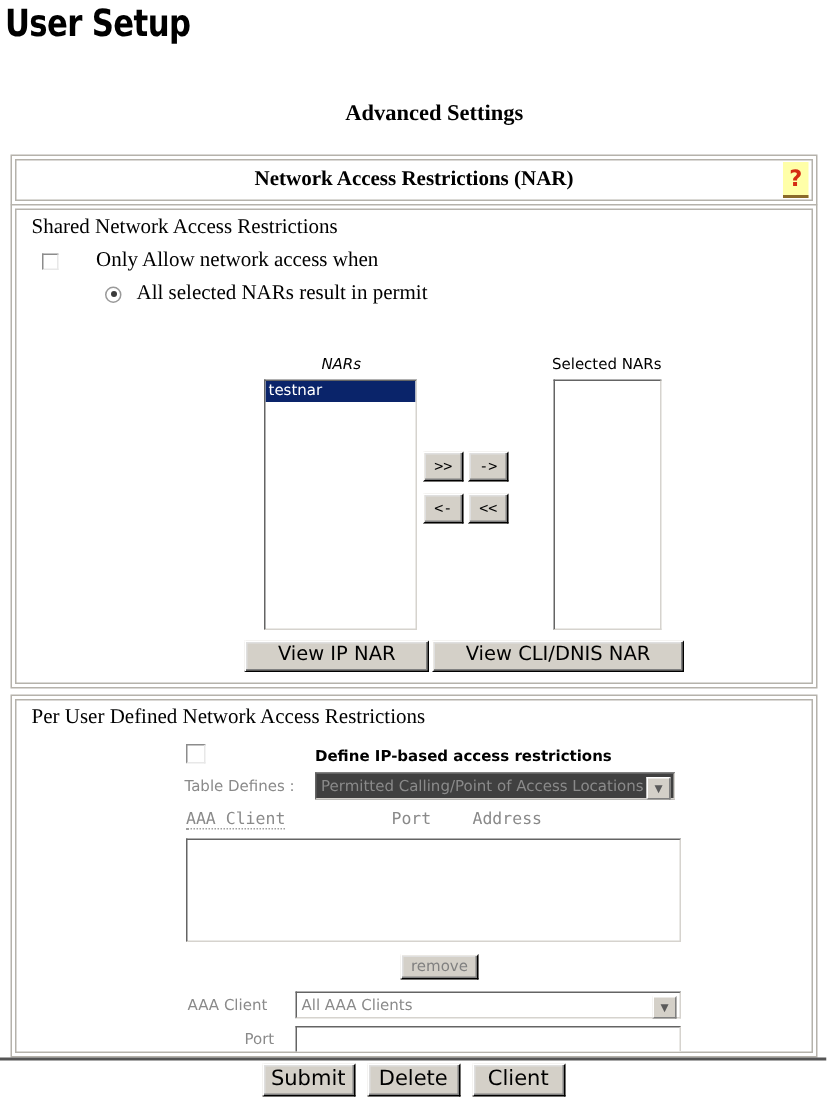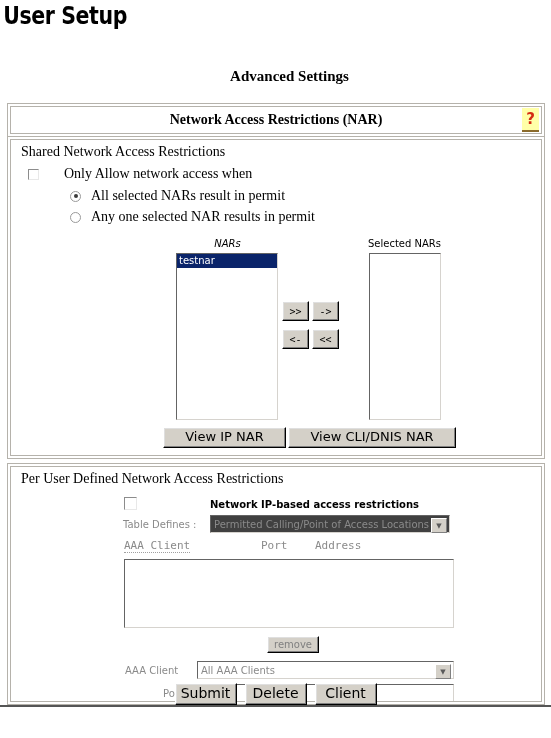--- a/index.html
+++ b/index.html
@@ -220,21 +220,21 @@
     background:#fff;
     box-sizing:border-box;
     cursor:text;
   }
 
   .divider{
     position:absolute;left:0;top:705px;width:551px;height:2px;
     background:#555;
   }
   .bottom-bar{
-    position:absolute;left:0;top:683px;width:551px;
+    position:absolute;left:0;top:709px;width:551px;
     display:flex;justify-content:center;gap:8px;align-items:center;
   }
 </style>
 </head>
 <body>
 
 <div class="page-title">User Setup</div>
 <div class="adv-title">Advanced Settings</div>
 
 <div class="panel">
@@ -254,24 +254,20 @@
     <div class="row" style="margin:6px 0 0 17px;">
       <span class="cb"></span>
       <span class="opt-label" style="margin-left:25px;">Only Allow network access when</span>
     </div>
 
     <div class="row" style="margin:6px 0 0 59px;">
       <span class="radio on"></span>
       <span class="opt-label" style="margin-left:10px;">All selected NARs result in permit</span>
     </div>
 
-    <div class="row" style="margin:5px 0 0 59px;">
-      <span class="radio"></span>
-      <span class="opt-label" style="margin-left:10px;">Any one selected NAR results in permit</span>
-    </div>
 
     <div class="lb-caption" style="position:absolute;left:163px;top:98px;width:107px;font-style:italic;">NARs</div>
     <div class="lb-caption" style="position:absolute;left:340px;top:98px;width:107px;">Selected NARs</div>
 
     <div class="listbox" style="position:absolute;left:165px;top:113px;width:102px;height:167px;">
       <div class="lb-item-sel">testnar</div>
     </div>
 
     <div class="listbox" style="position:absolute;left:358px;top:113px;width:72px;height:167px;"></div>
 
@@ -287,21 +283,21 @@
 </div>
 
 <div class="sect sect-peruser">
   <div class="sect-inner">
 
     <div class="sect-label">Per User Defined Network Access Restrictions</div>
 
     <div style="position:absolute;left:113px;top:29px;">
       <span class="cb big"></span>
     </div>
-    <div class="sans-bold" style="position:absolute;left:199px;top:32px;">Network IP-based access restrictions</div>
+    <div class="sans-bold" style="position:absolute;left:199px;top:32px;">Define IP-based access restrictions</div>
 
     <div class="sans-lbl" style="position:absolute;left:112px;top:52px;">Table Defines :</div>
     <div class="select disabled" style="position:absolute;left:199px;top:48px;width:240px;">
       <span>Permitted Calling/Point of Access Locations</span>
       <span class="arw">▼</span>
     </div>
 
     <div class="mono-hdr" style="position:absolute;left:113px;top:72px;border-bottom:1px dotted #a0a0a0;">AAA Client</div>
     <div class="mono-hdr" style="position:absolute;left:250px;top:72px;">Port</div>
     <div class="mono-hdr" style="position:absolute;left:304px;top:72px;">Address</div>

